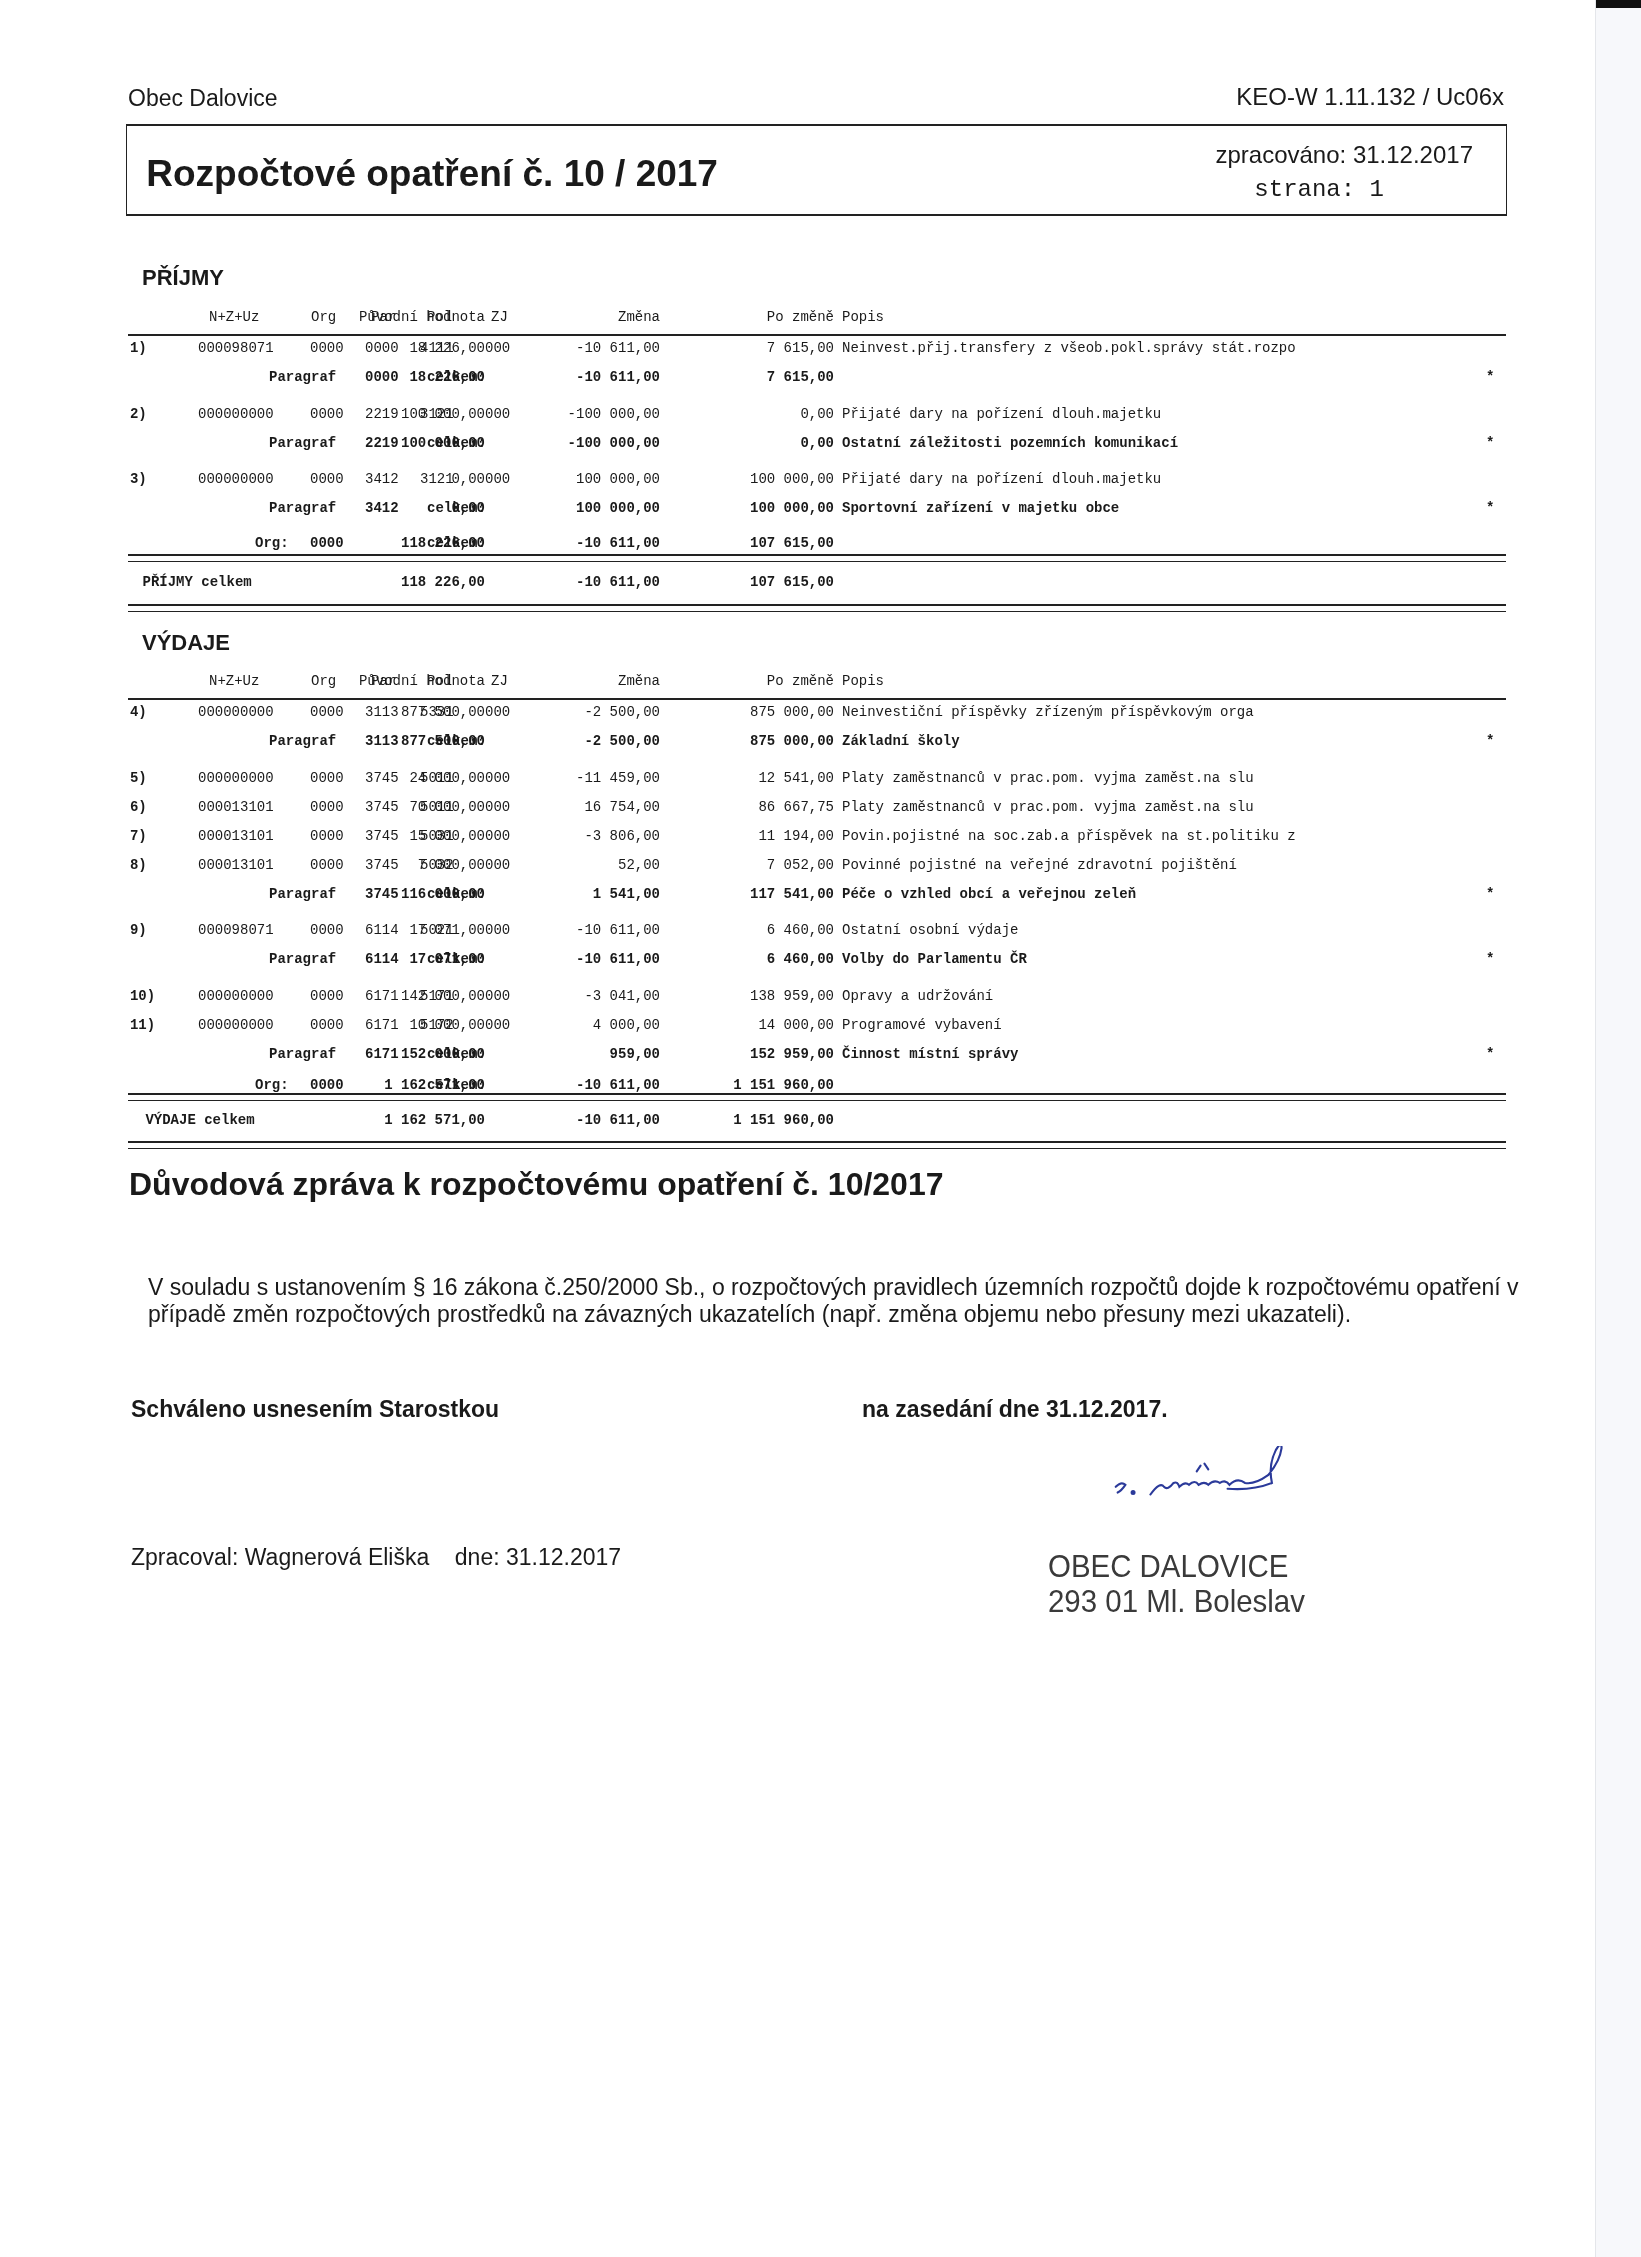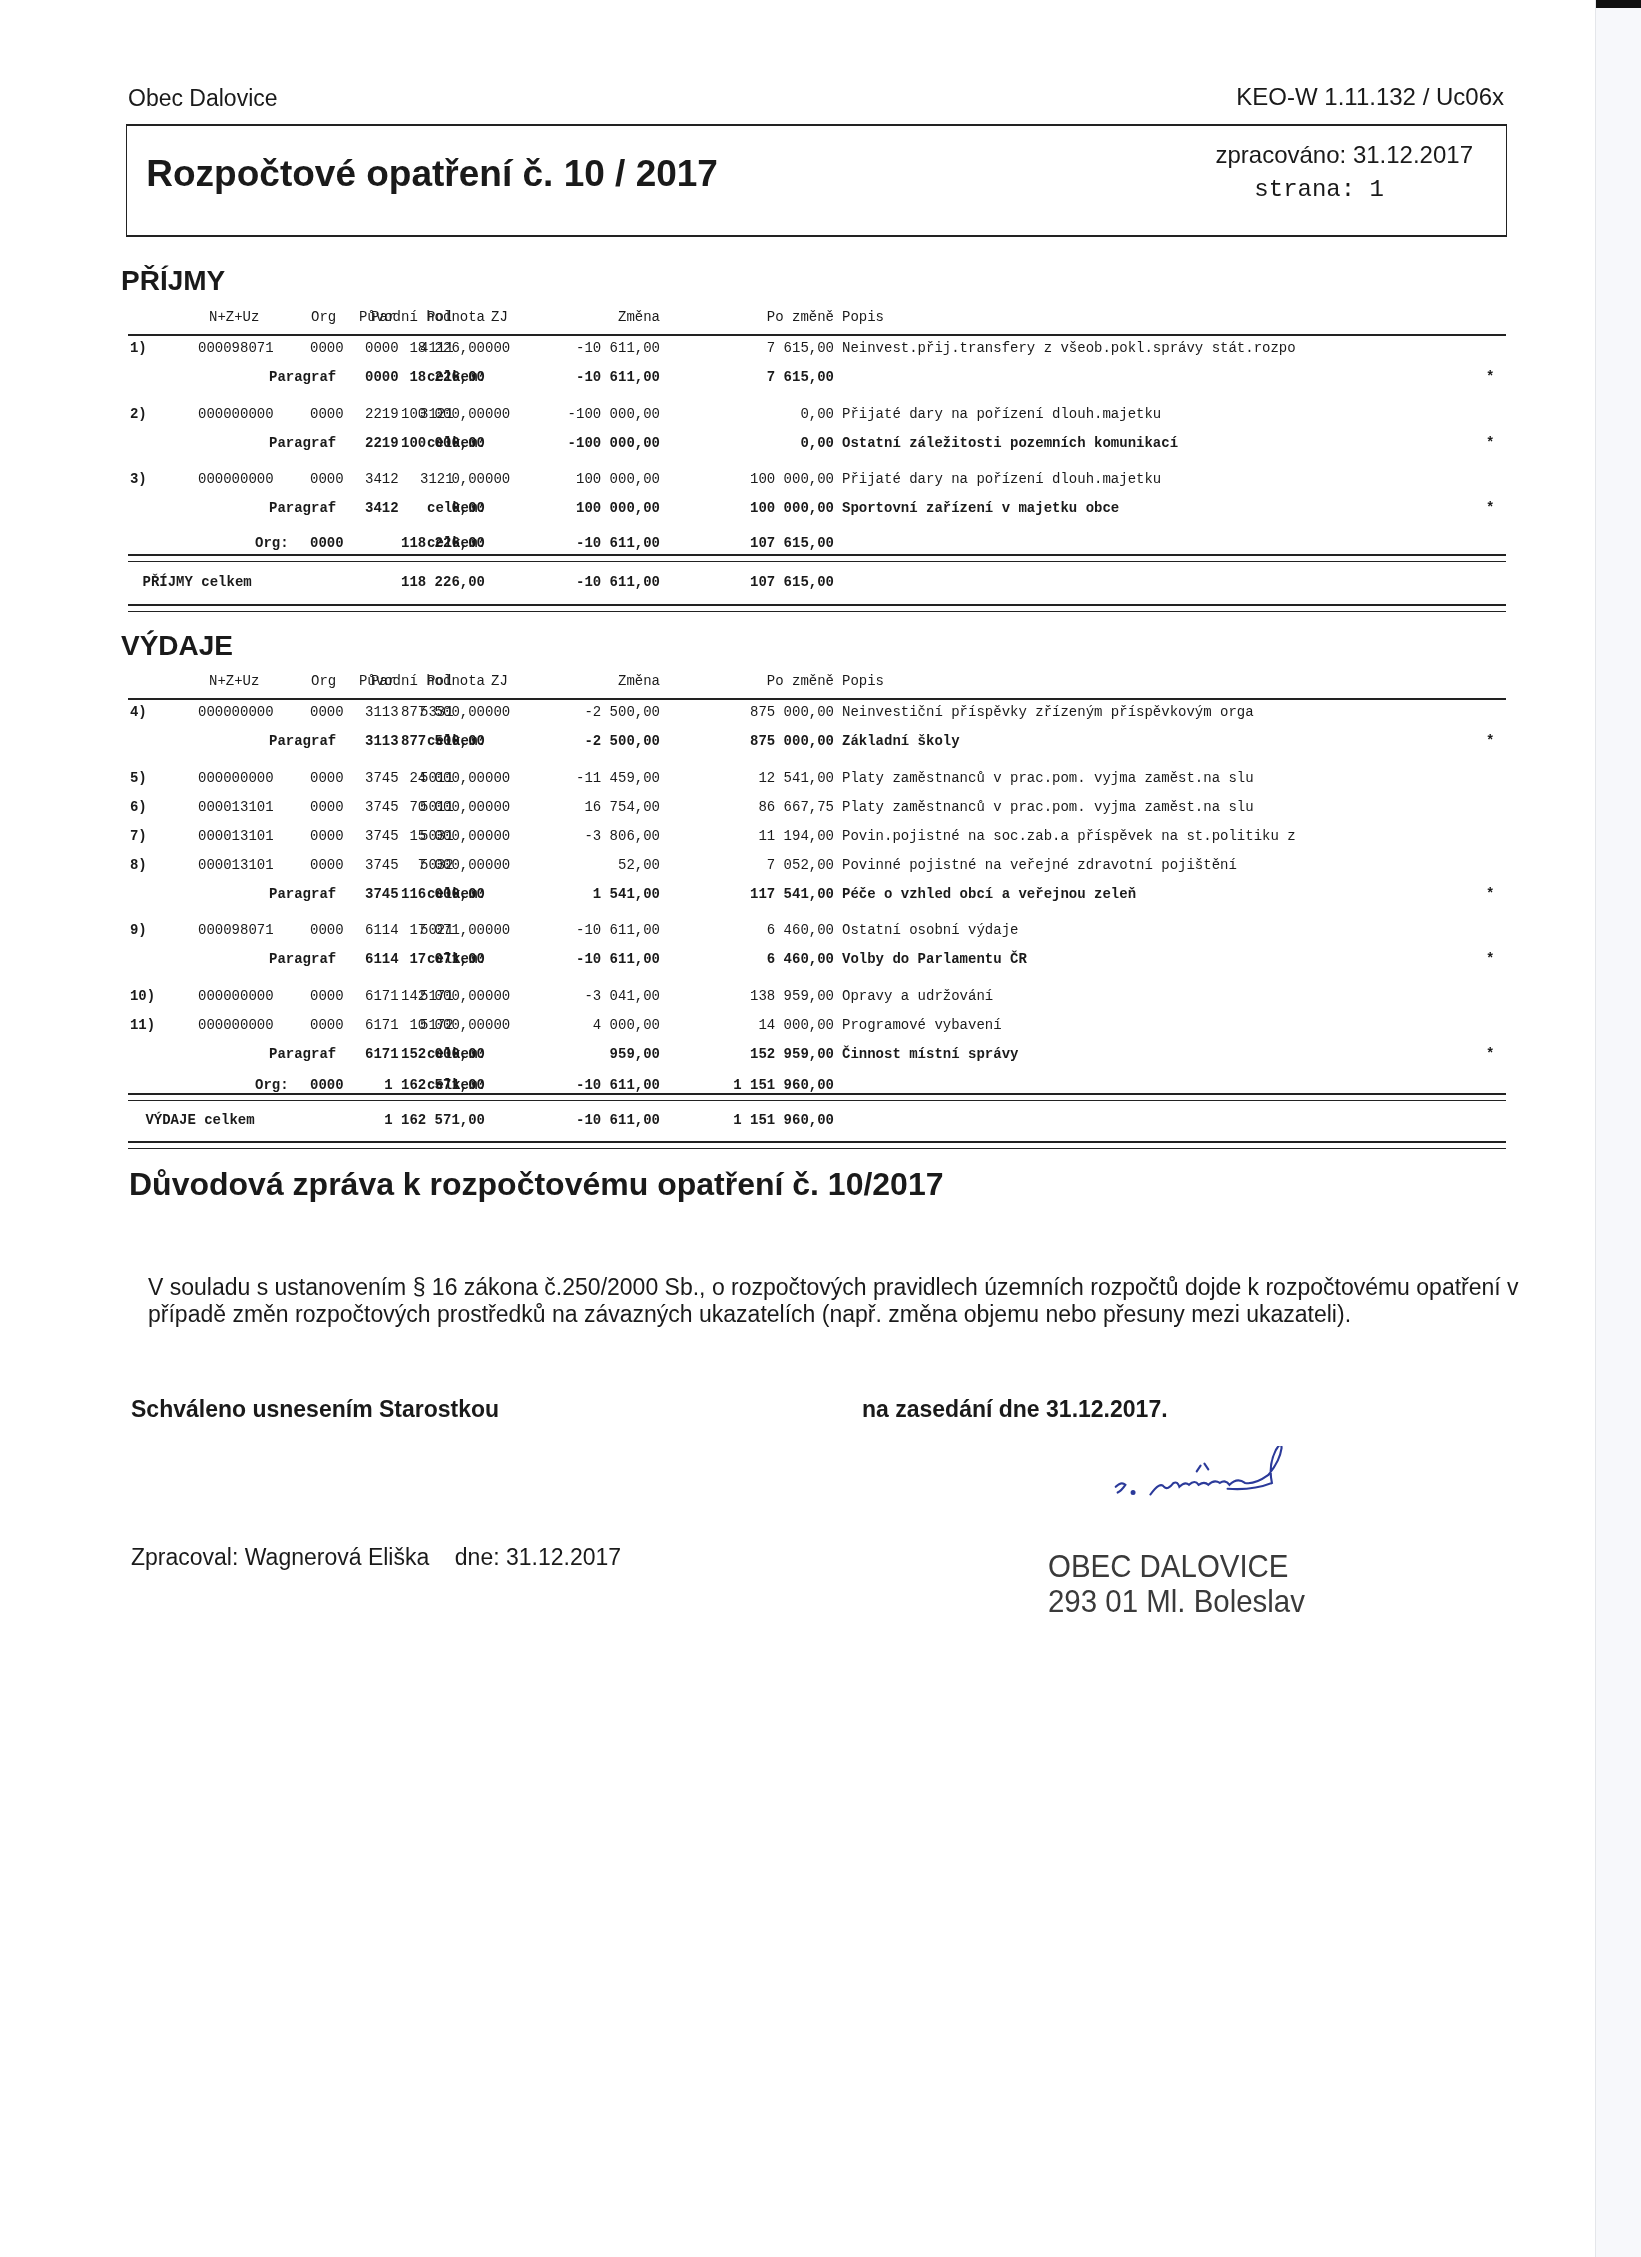--- a/index.html
+++ b/index.html
@@ -7,27 +7,27 @@
   body { position: relative; font-family: "Liberation Sans", sans-serif; color: #1a1a1a; }
 
   .right-strip { position: absolute; left: 1595px; top: 0; width: 46px; height: 2257px; background: #f7f8fb; border-left: 1px solid #e4e6ea; }
   .right-strip .topbar { position: absolute; left: 0; top: 0; width: 46px; height: 7.7px; background: #111; }
 
   .abs { position: absolute; white-space: nowrap; }
 
   .org-name { left: 128px; top: 85px; font-size: 23px; }
   .version { right: 137px; top: 83px; font-size: 24px; }
 
-  .title-box { position: absolute; left: 126px; top: 124px; width: 1381px; height: 113px; border: 1.9px solid #222; border-top-width: 2.9px; border-bottom-width: 2.9px; }
+  .title-box { position: absolute; left: 126px; top: 124px; width: 1381px; height: 92px; border: 1.9px solid #222; border-top-width: 2.9px; border-bottom-width: 2.9px; }
   .title-box .title { position: absolute; left: 19.3px; top: 27px; font-size: 37px; font-weight: bold; }
   .title-box .meta-row { position: absolute; right: 33px; font-size: 24px; }
   .title-box .meta-row.r1 { top: 15.4px; }
   .title-box .meta-row.r2 { top: 50px; right: 122px; font-family: Liberation Mono, monospace; }
 
-  .section-title { left: 121px; font-size: 28px; font-weight: bold; }
+  .section-title { left: 142px; font-size: 22px; font-weight: bold; }
 
   .tbl { position: absolute; left: 128px; width: 1378px; font-size: 14px; font-family: Liberation Mono, monospace; }
   .tbl .row { position: relative; height: 29px; }
   .tbl .row > span { position: absolute; top: 3.9px; white-space: nowrap; }
   .tbl .hdr { height: 31px; border-bottom: 2.9px solid #222; }
   .tbl .bold > span { font-weight: bold; }
   .c-no { left: 1.9px; font-weight: bold; }
   .c-nzu { left: 70px; }
   .c-org { left: 182px; }
   .c-par { left: 237px; }

